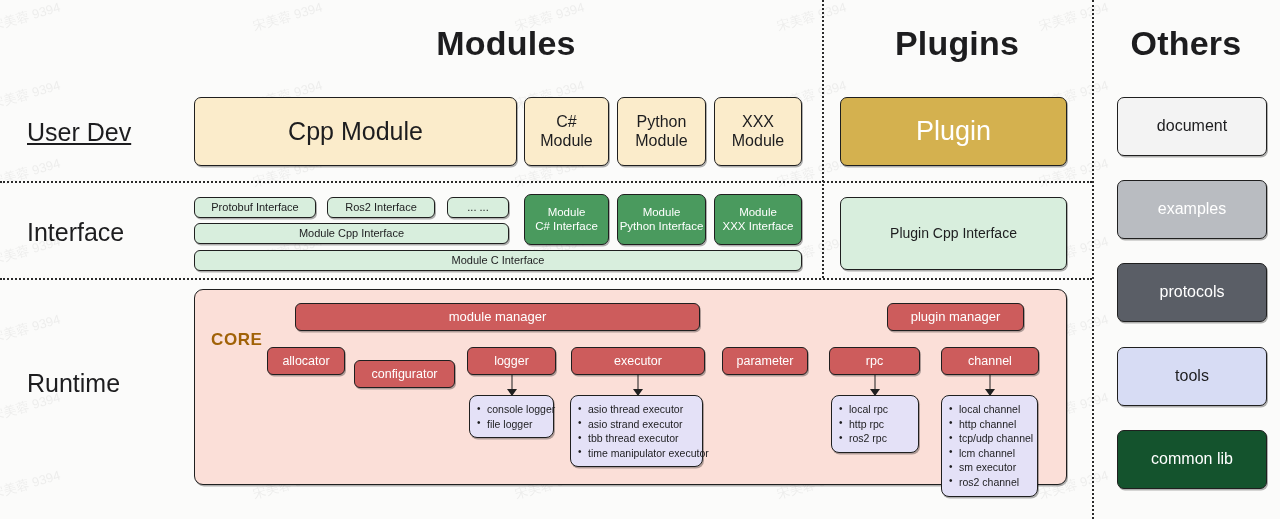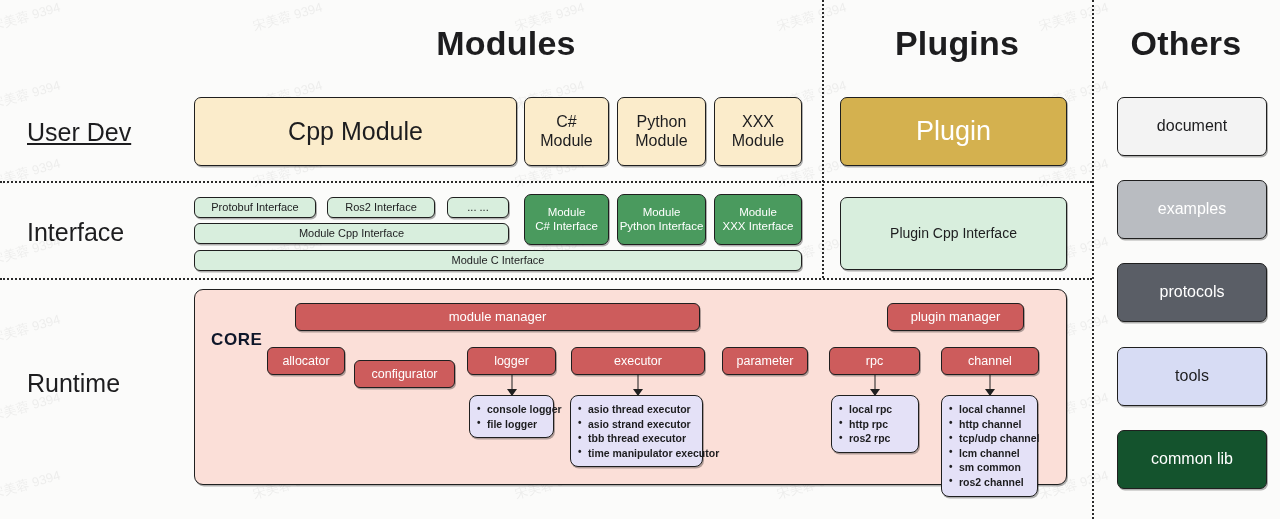--- a/index.html
+++ b/index.html
@@ -70,33 +70,33 @@
     background: #fbdfd8;
     border: 1.6px solid #1f1f1f;
     border-radius: 9px;
     box-shadow: 1px 1.5px 0 rgba(0,0,0,.30);
   }
   #core-label {
     position: absolute;
     font-size: 17px;
     font-weight: bold;
     letter-spacing: .6px;
-    color: #0f172a;
+    color: #a16207;
   }
 
   
   .bullets {
     position: absolute;
     background: #e4e1f7;
     border: 1.6px solid #1f1f1f;
     border-radius: 8px;
     padding: 6px 8px 6px 6px;
     box-shadow: 1px 1.5px 0 rgba(0,0,0,.30);
   }
-  .bullets ul { list-style: none; font-weight: bold; }
+  .bullets ul { list-style: none; }
   .bullets li {
     font-size: 10.5px;
     color: #1d1d1f;
     line-height: 14.6px;
     padding-left: 11px;
     position: relative;
     white-space: nowrap;
   }
   .bullets li::before {
     content: "\2022";
@@ -261,21 +261,21 @@
         <li>http rpc</li>
         <li>ros2 rpc</li>
       </ul>
   </div>
   <div class="bullets" style="left:941px; top:395px; width:97px;">
     <ul>
         <li>local channel</li>
         <li>http channel</li>
         <li>tcp/udp channel</li>
         <li>lcm channel</li>
-        <li>sm common</li>
+        <li>sm executor</li>
         <li>ros2 channel</li>
       </ul>
   </div>
 
   <div class="box o-document" style="left:1117px; top:97px; width:150px; height:59px; font-size:16px;">document</div>
   <div class="box o-examples" style="left:1117px; top:180px; width:150px; height:59px; font-size:16px;">examples</div>
   <div class="box o-protocols" style="left:1117px; top:263px; width:150px; height:59px; font-size:16px;">protocols</div>
   <div class="box o-tools" style="left:1117px; top:347px; width:150px; height:59px; font-size:16px;">tools</div>
   <div class="box o-common" style="left:1117px; top:430px; width:150px; height:59px; font-size:16px;">common lib</div>
 

